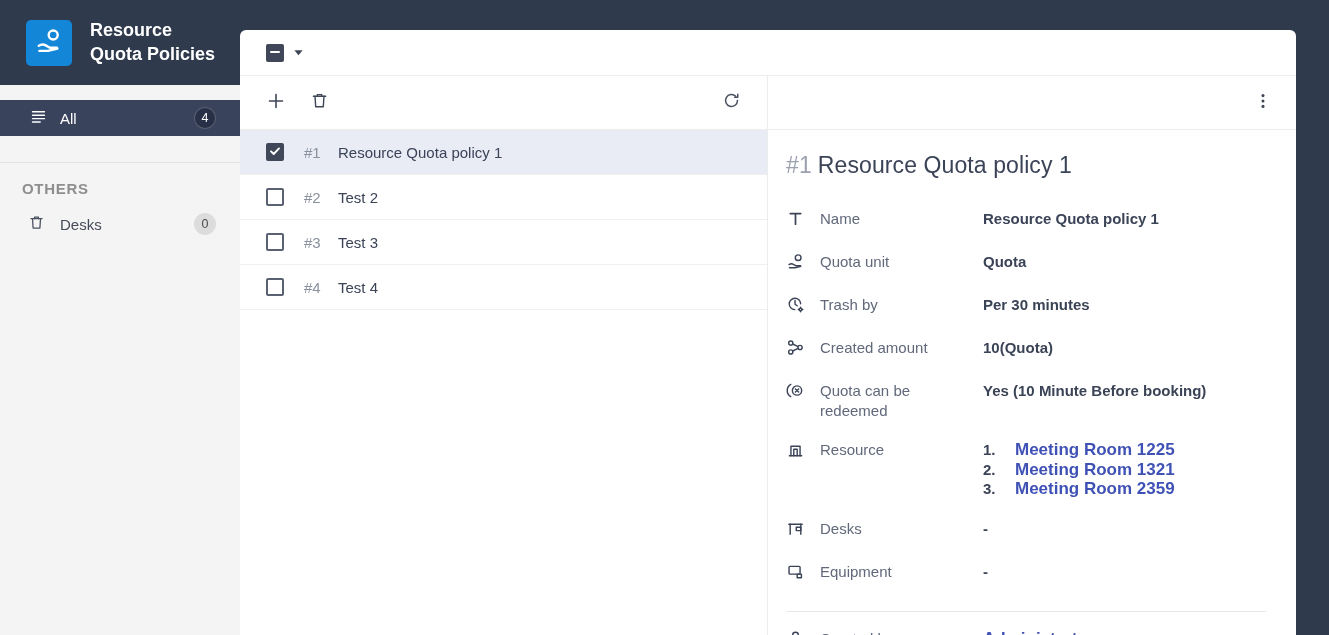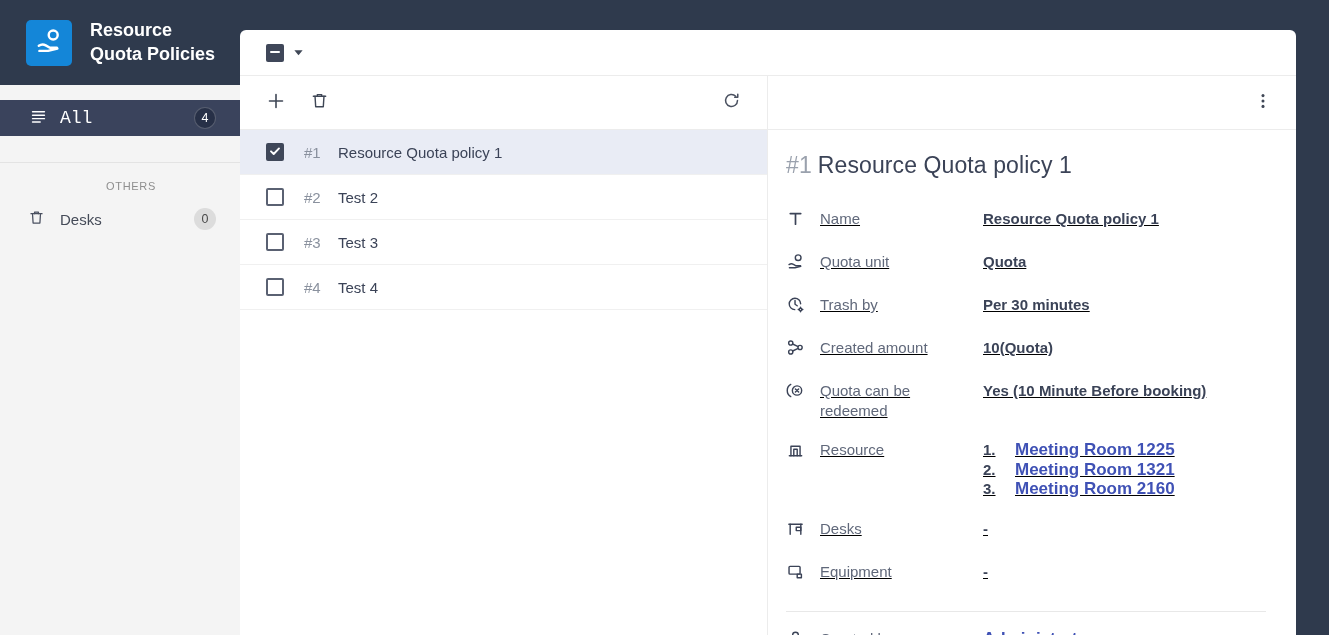--- a/index.html
+++ b/index.html
@@ -22,32 +22,32 @@
     display:flex; align-items:center; justify-content:center; color:#fff;
   }
   .app-title { color:#fff; font-size:18px; font-weight:600; line-height:1.32; width:135px; }
 
   
   .sidebar { position:absolute; left:0; top:85px; width:240px; bottom:0; background:#f4f4f4; }
   .all-item {
     margin-top:15px; height:36px; background:#3a435c; color:#fff;
     display:flex; align-items:center; padding:0 24px 0 30px; cursor:pointer;
   }
-  .all-item .label { margin-left:13px; font-size:18px;font-family:Liberation Mono, monospace; }
+  .all-item .label { margin-left:13px; font-size:15px; }
   .badge {
     margin-left:auto; min-width:22px; height:22px; border-radius:11px;
     display:flex; align-items:center; justify-content:center;
     font-size:12.5px; padding:0 4px;
   }
   .badge.dark { background:#273047; color:#fff; border:1px solid rgba(255,255,255,.22); }
   .badge.light { background:#dcdcdc; color:#4a4a4a; }
   .side-divider { border-top:1px solid #e3e3e3; margin-top:26px; }
   .others-label {
-    padding:17px 0 8px 22px; font-size:11px; color:#8e8e8e;
-    font-weight:400; letter-spacing:.7px;text-align:center;
+    padding:17px 0 8px 22px; font-size:15px; color:#8e8e8e;
+    font-weight:700; letter-spacing:.7px;
   }
   .trash-item {
     height:38px; display:flex; align-items:center; padding:0 24px 0 28px;
     color:#3f4756; cursor:pointer;
   }
   .trash-item .label { margin-left:15px; font-size:15px; color:#454b58; }
   .trash-item .t-icon { color:#4a5060; }
 
   
   .card {
@@ -91,21 +91,21 @@
   .row-id { color:#8a919e; font-size:15px; width:32px; flex:none; }
   .row-name { color:#3b4357; font-size:15px; font-weight:500; margin-left:2px; }
 
   
   .detail-panel { flex:1; padding:14px 30px 0 18px; overflow:hidden; }
   .detail-title { font-size:23px; margin-top:8px; letter-spacing:.1px; }
   .d-id { color:#9aa1ad; margin-right:6px; }
   .d-name { color:#3b4357; font-weight:500; }
 
   .fields { margin-top:30px; }
-  .field { display:flex; margin-bottom:20px;text-decoration:underline; }
+  .field { display:flex; margin-bottom:20px; }
   .f-icon { width:20px; flex:none; color:#3b4357; margin-right:14px; margin-top:0; }
   .f-label { width:129px; flex:none; color:#60687a; font-size:15px; line-height:19.5px; margin-right:34px; }
   .f-value { color:#3b4357; font-weight:600; font-size:15px; line-height:19.5px; }
   .res-line { display:flex; line-height:19.5px; }
   .res-num { width:32px; flex:none; color:#3b4357; font-size:15px; }
   .link { color:#3f51b5; font-weight:600; font-size:17px; text-decoration:none; cursor:pointer; }
 
   .created-divider { border-top:1px solid #e8e8e8; margin-top:26px; }
   .created-row { display:flex; margin-top:17px; }
 </style>
@@ -328,21 +328,21 @@
               <span class="res-line">
                 <span class="res-num">1.</span>
                 <a class="link">Meeting Room 1225</a>
               </span>
               <span class="res-line">
                 <span class="res-num">2.</span>
                 <a class="link">Meeting Room 1321</a>
               </span>
               <span class="res-line">
                 <span class="res-num">3.</span>
-                <a class="link">Meeting Room 2160</a>
+                <a class="link">Meeting Room 2359</a>
               </span>
             </span>
           </div>
 
           <div class="field">
             <span class="f-icon">
               <svg width="19" height="19" viewBox="0 0 20 20" fill="none" stroke="currentColor" stroke-width="1.5" stroke-linecap="round" stroke-linejoin="round">
                 <path d="M3 5.5h14"></path>
                 <path d="M4.4 5.5V16M15.6 5.5V16"></path>
                 <rect x="10.8" y="8.6" width="4.8" height="3.6"></rect>

